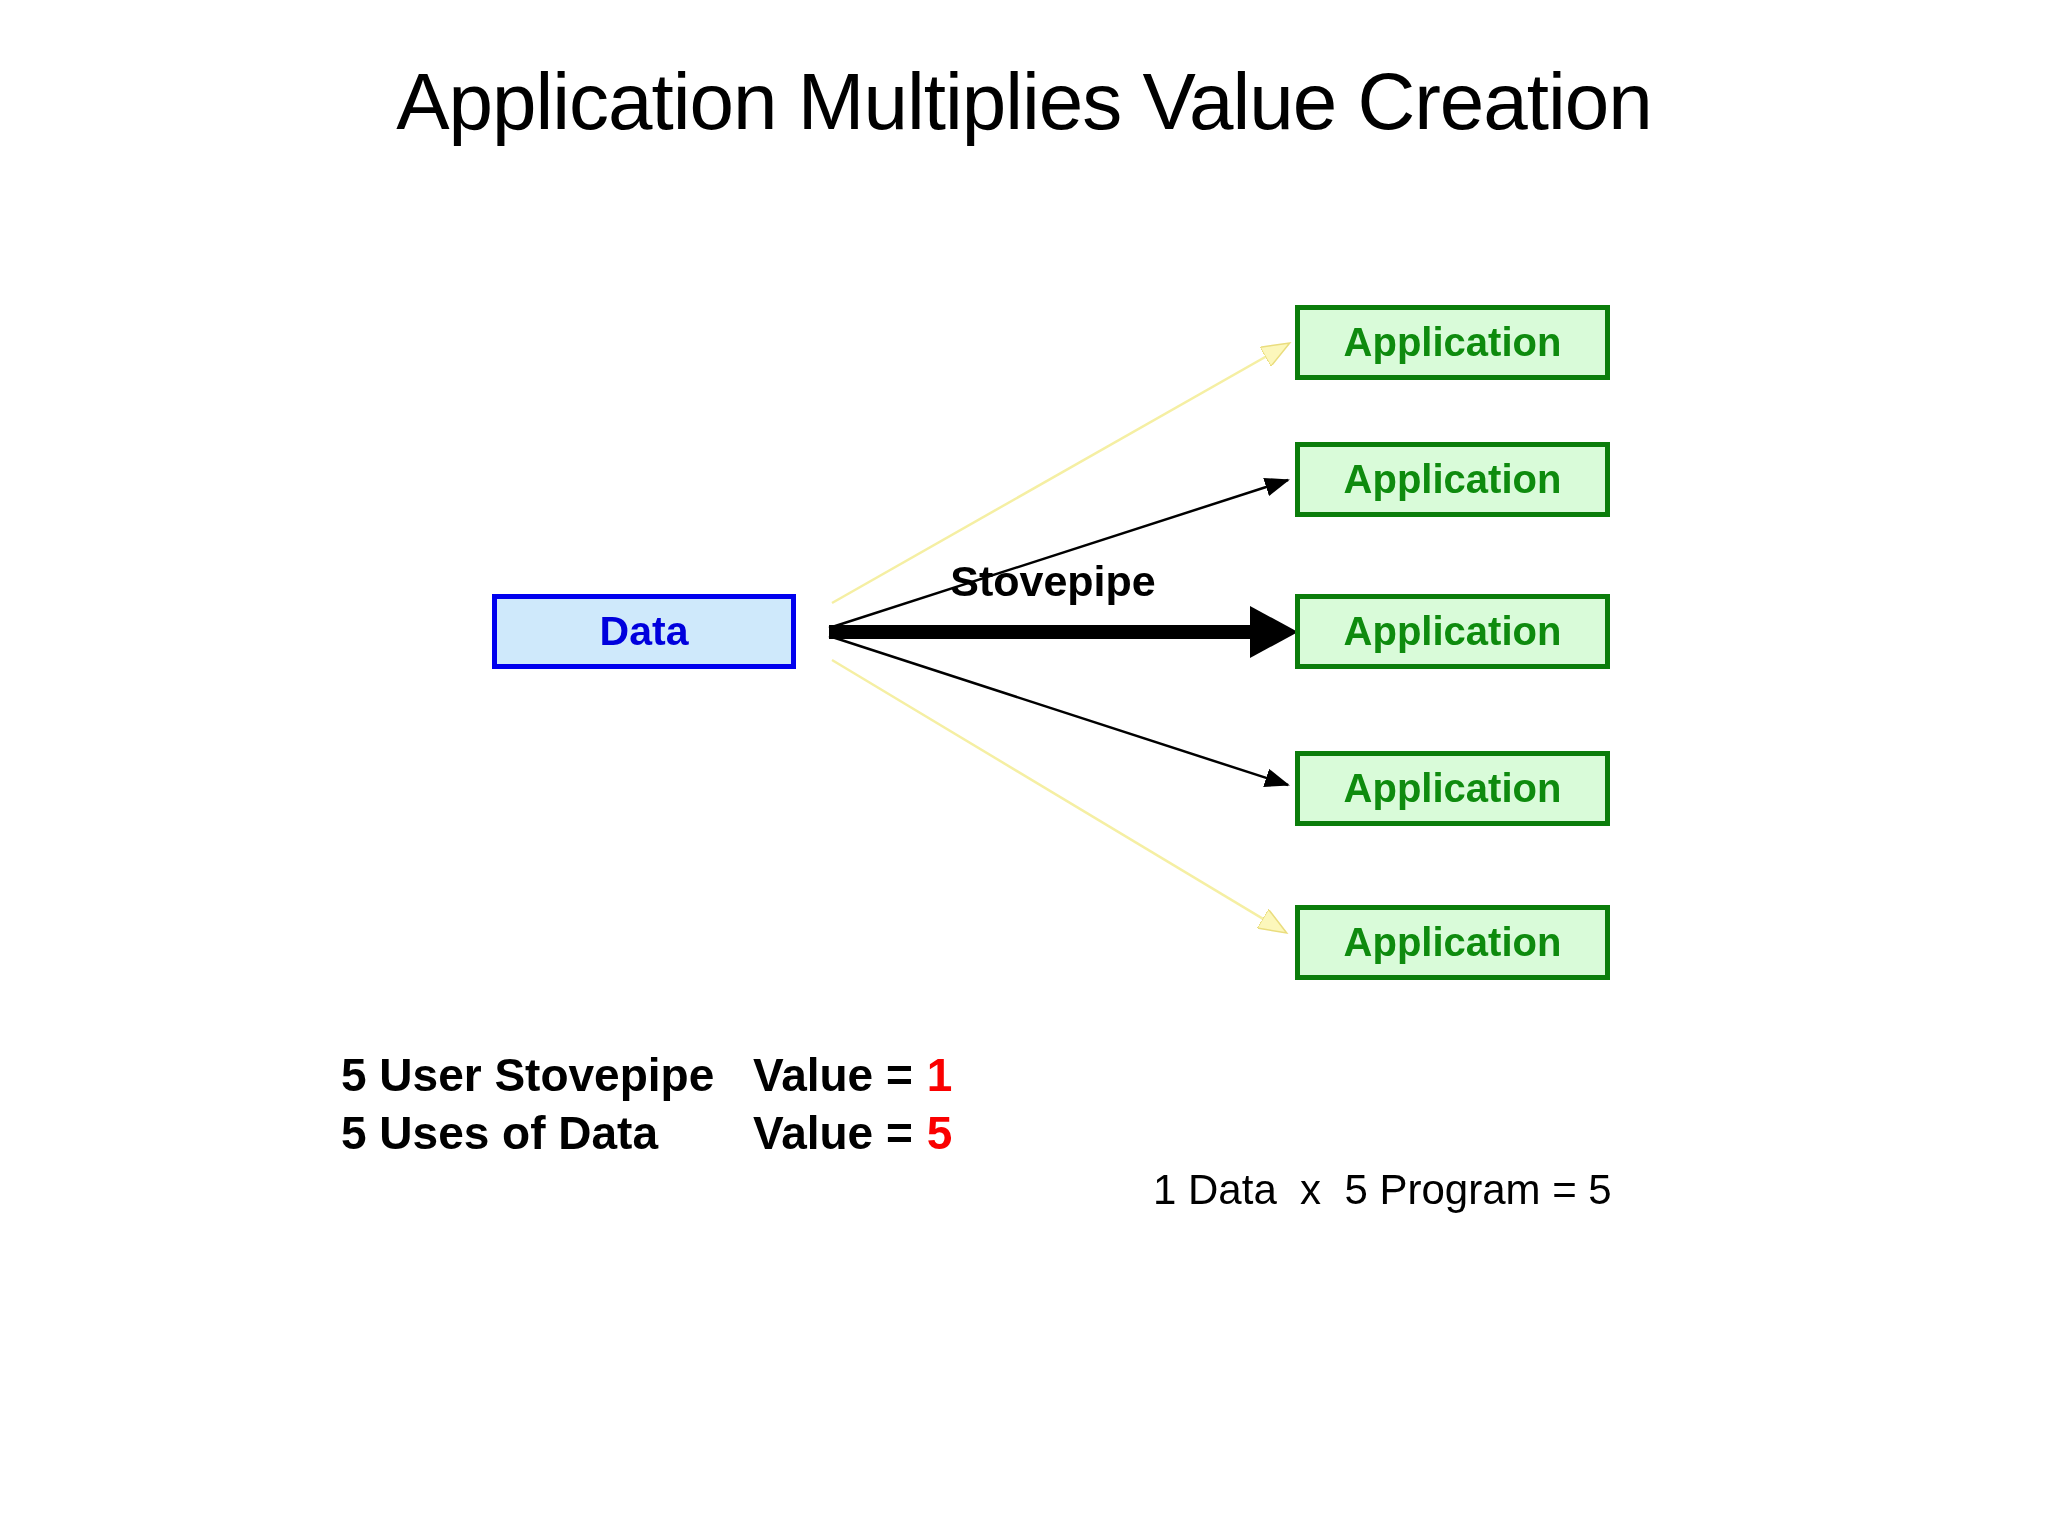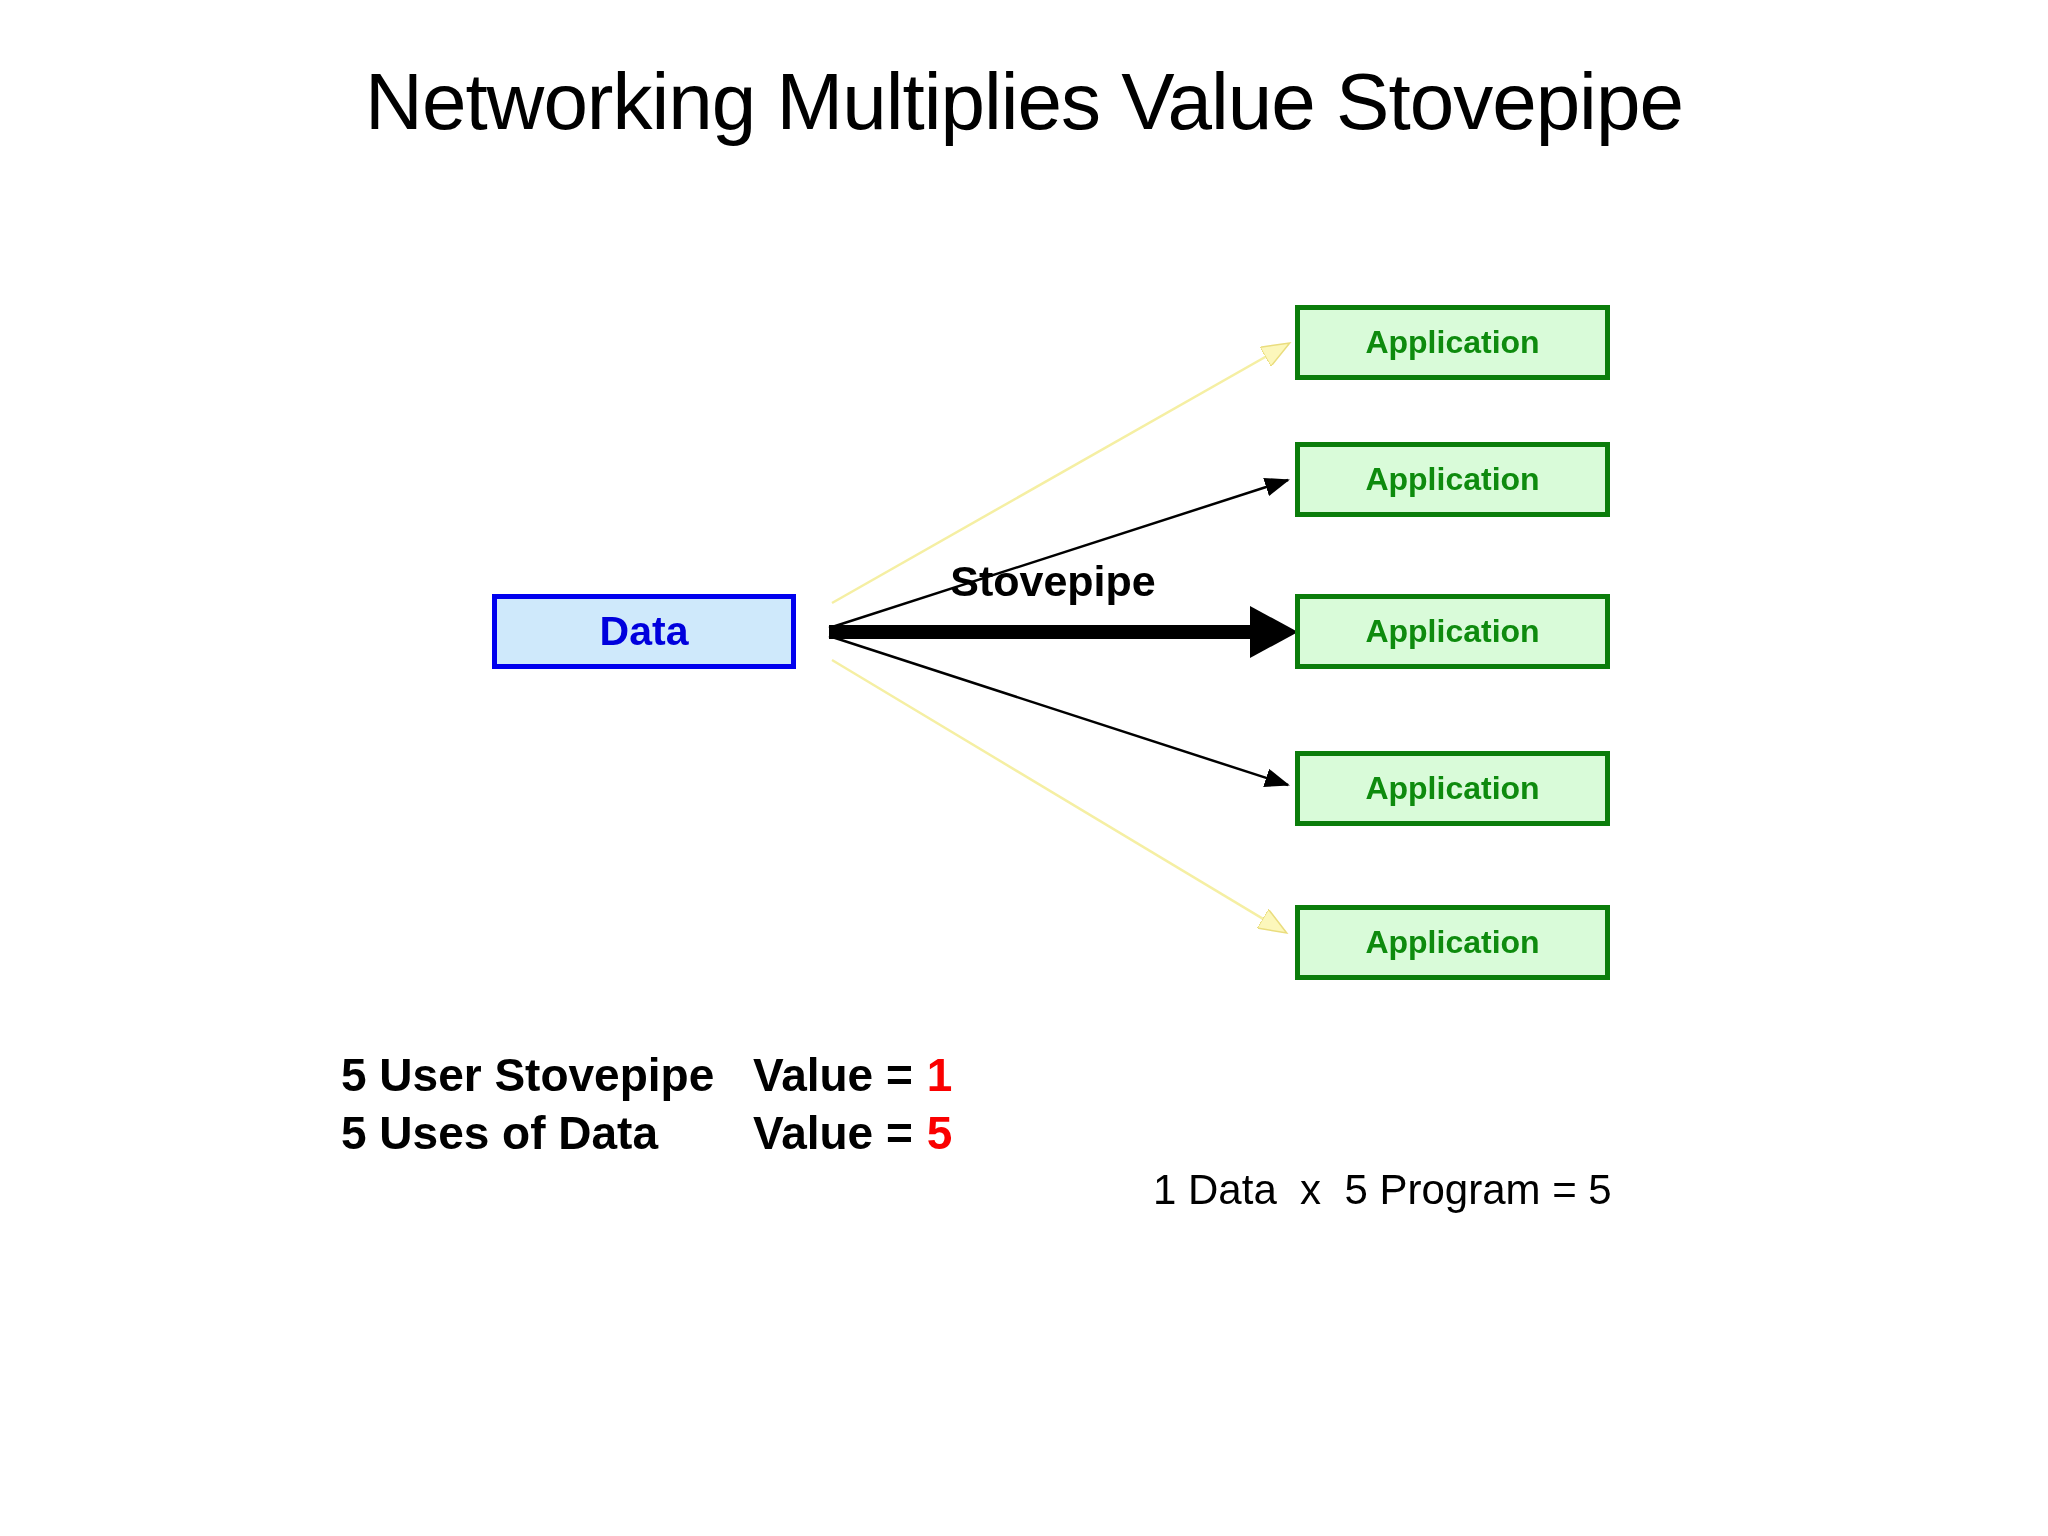--- a/index.html
+++ b/index.html
@@ -31,21 +31,21 @@
     display:flex;align-items:center;justify-content:center;
     font-weight:bold;font-size:41px;color:#0000dd;
   }
   .app-box{
     position:absolute;
     left:1295px;width:315px;height:75px;
     box-sizing:border-box;
     background:#d9fbd9;
     border:5px solid #0b7d0b;
     display:flex;align-items:center;justify-content:center;
-    font-weight:bold;font-size:32px;color:#0e8b0e;
+    font-weight:bold;font-size:40px;color:#0e8b0e;
   }
   .stovepipe-label{
     position:absolute;
     left:843px;top:560px;width:420px;
     text-align:center;
     font-weight:bold;font-size:43px;color:#000;
     line-height:1.0;
   }
   .eq-left{
     position:absolute;
@@ -62,21 +62,21 @@
     font-size:42px;color:#000;
     line-height:56px;
     white-space:pre;
   }
 </style>
 </head>
 <body>
 
 <div class="slide">
 
-  <div class="title">Networking Multiplies Value Stovepipe</div>
+  <div class="title">Application Multiplies Value Creation</div>
 
   <svg class="arrows" width="2048" height="1536" viewBox="0 0 2048 1536">
     <defs>
       <marker id="ah-black" markerUnits="userSpaceOnUse" markerWidth="26" markerHeight="19" refX="23" refY="9.5" orient="auto">
         <path d="M0,0 L25,9.5 L0,19 Z" fill="#000000"></path>
       </marker>
       <marker id="ah-yellow" markerUnits="userSpaceOnUse" markerWidth="30" markerHeight="22" refX="26" refY="11" orient="auto">
         <path d="M0,0 L28,11 L0,22 Z" fill="#fcf7bb" stroke="#eadd7e" stroke-width="1.5"></path>
       </marker>
     </defs>

